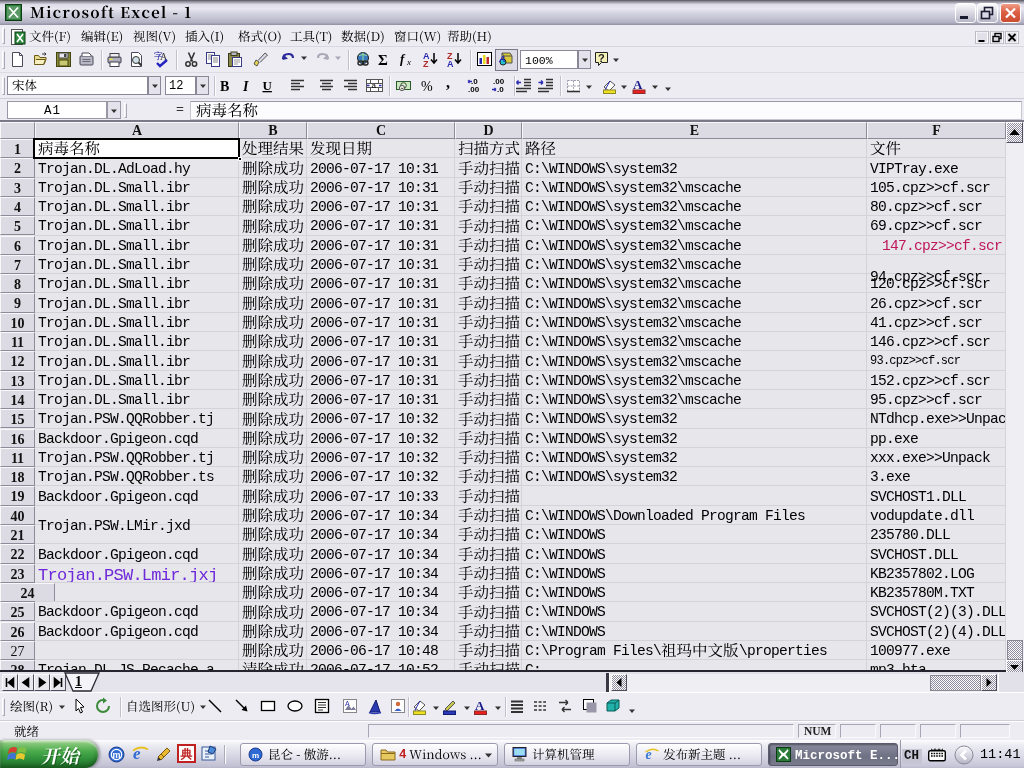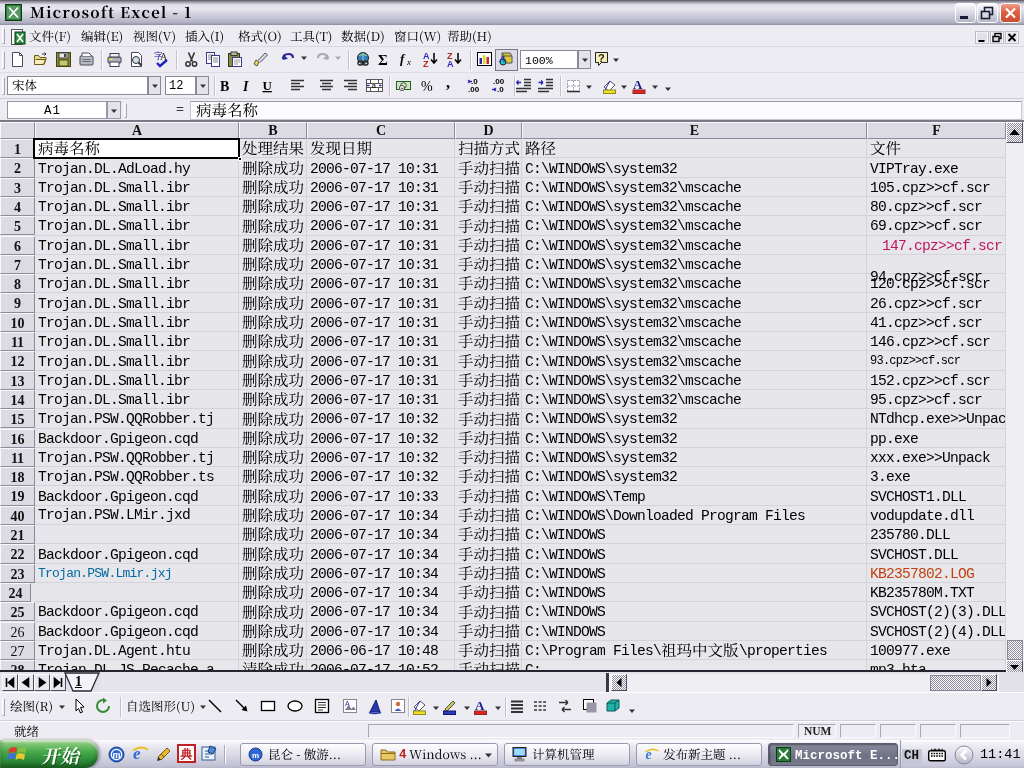--- a/index.html
+++ b/index.html
@@ -396,23 +396,23 @@
     <div class="hdr" style="left:0;top:267.9px;width:35px;height:19.3px;font-size:14px;font-weight:bold;line-height:19.3px">14</div>
     <div class="hdr" style="left:0;top:287.2px;width:35px;height:19.3px;font-size:14px;font-weight:bold;line-height:19.3px">15</div>
     <div class="hdr" style="left:0;top:306.5px;width:35px;height:19.3px;font-size:14px;font-weight:bold;line-height:19.3px">16</div>
     <div class="hdr" style="left:0;top:325.8px;width:35px;height:19.3px;font-size:14px;font-weight:bold;line-height:19.3px">11</div>
     <div class="hdr" style="left:0;top:345.1px;width:35px;height:19.3px;font-size:14px;font-weight:bold;line-height:19.3px">18</div>
     <div class="hdr" style="left:0;top:364.4px;width:35px;height:19.3px;font-size:14px;font-weight:bold;line-height:19.3px">19</div>
     <div class="hdr" style="left:0;top:383.7px;width:35px;height:19.3px;font-size:14px;font-weight:bold;line-height:19.3px">40</div>
     <div class="hdr" style="left:0;top:403.0px;width:35px;height:19.3px;font-size:14px;font-weight:bold;line-height:19.3px">21</div>
     <div class="hdr" style="left:0;top:422.3px;width:35px;height:19.3px;font-size:14px;font-weight:bold;line-height:19.3px">22</div>
     <div class="hdr" style="left:0;top:441.6px;width:35px;height:19.3px;font-size:14px;font-weight:bold;line-height:19.3px">23</div>
-    <div class="hdr" style="left:0;top:460.9px;width:31px;height:19.3px;font-size:14px;font-weight:bold;line-height:19.3px">24</div>
+    <div class="hdr" style="left:0;top:460.9px;width:55px;height:19.3px;font-size:14px;font-weight:bold;line-height:19.3px">24</div>
     <div class="hdr" style="left:0;top:480.2px;width:35px;height:19.3px;font-size:14px;font-weight:bold;line-height:19.3px">25</div>
-    <div class="hdr" style="left:0;top:499.5px;width:35px;height:19.3px;font-size:14px;font-weight:normal;line-height:19.3px">26</div>
+    <div class="hdr" style="left:0;top:499.5px;width:35px;height:19.3px;font-size:14px;font-weight:bold;line-height:19.3px">26</div>
     <div class="hdr" style="left:0;top:518.8px;width:35px;height:19.3px;font-size:14px;font-weight:normal;line-height:19.3px">27</div>
     <div class="hdr" style="left:0;top:538.1px;width:35px;height:19.3px;font-size:14px;font-weight:bold;line-height:19.3px">28</div>
     <div class="a" style="left:238px;top:17px;width:1px;height:532px;background:#D5D3DA"></div>
     <div class="a" style="left:306px;top:17px;width:1px;height:532px;background:#D5D3DA"></div>
     <div class="a" style="left:454px;top:17px;width:1px;height:532px;background:#D5D3DA"></div>
     <div class="a" style="left:521px;top:17px;width:1px;height:532px;background:#D5D3DA"></div>
     <div class="a" style="left:866px;top:17px;width:1px;height:532px;background:#D5D3DA"></div>
     <div class="a" style="left:1005px;top:17px;width:1px;height:532px;background:#D5D3DA"></div>
     <div class="a" style="left:35px;top:35.3px;width:971px;height:1px;background:#D5D3DA"></div>
     <div class="a" style="left:35px;top:54.6px;width:971px;height:1px;background:#D5D3DA"></div>
@@ -633,61 +633,60 @@
     <div class="cell mono" style="left:525px;top:347.3px;width:341px;height:16px;font-size:14.6px;letter-spacing:-0.76px;color:#000">C:\WINDOWS\system32</div>
     <div class="cell mono" style="left:870px;top:347.3px;width:135px;height:16px;font-size:14.6px;letter-spacing:-0.76px;color:#000">3.exe</div>
     <div class="cell mono" style="left:38px;top:366.6px;width:200px;height:16px;font-size:14.6px;letter-spacing:-0.76px;color:#000">Backdoor.Gpigeon.cqd</div>
     <svg class="g" style="left:242px;top:365.70000000000005px" width="64" height="18" viewBox="0 -14 64 18">
       <use href="#c_del" fill="#000"></use>
     </svg>
     <div class="cell mono" style="left:310px;top:366.6px;width:144px;height:16px;font-size:14.6px;letter-spacing:-0.76px;color:#000">2006-07-17 10:33</div>
     <svg class="g" style="left:458px;top:365.70000000000005px" width="64" height="18" viewBox="0 -14 64 18">
       <use href="#c_scan" fill="#000"></use>
     </svg>
-    <div class="cell mono" style="left:525px;top:366.6px;width:341px;height:16px;font-size:14.6px;letter-spacing:-0.76px;color:#000">C:\WINDOWS\Temp</div>
     <div class="cell mono" style="left:870px;top:366.6px;width:135px;height:16px;font-size:14.6px;letter-spacing:-0.76px;color:#000">SVCHOST1.DLL</div>
     <svg class="g" style="left:242px;top:385.0px" width="64" height="18" viewBox="0 -14 64 18">
       <use href="#c_del" fill="#000"></use>
     </svg>
     <div class="cell mono" style="left:310px;top:385.9px;width:144px;height:16px;font-size:14.6px;letter-spacing:-0.76px;color:#000">2006-07-17 10:34</div>
     <svg class="g" style="left:458px;top:385.0px" width="64" height="18" viewBox="0 -14 64 18">
       <use href="#c_scan" fill="#000"></use>
     </svg>
     <div class="cell mono" style="left:525px;top:385.9px;width:341px;height:16px;font-size:14.6px;letter-spacing:-0.76px;color:#000">C:\WINDOWS\Downloaded Program Files</div>
     <div class="cell mono" style="left:870px;top:385.9px;width:135px;height:16px;font-size:14.6px;letter-spacing:-0.76px;color:#000">vodupdate.dll</div>
-    <div class="cell mono" style="left:38px;top:385px;width:200px;height:16px;font-size:14.6px;letter-spacing:-0.76px;color:#000">Trojan.PSW.LMir.jxd</div>
+    <div class="cell mono" style="left:38px;top:396px;width:200px;height:16px;font-size:14.6px;letter-spacing:-0.76px;color:#000">Trojan.PSW.LMir.jxd</div>
     <svg class="g" style="left:242px;top:404.3px" width="64" height="18" viewBox="0 -14 64 18">
       <use href="#c_del" fill="#000"></use>
     </svg>
     <div class="cell mono" style="left:310px;top:405.2px;width:144px;height:16px;font-size:14.6px;letter-spacing:-0.76px;color:#000">2006-07-17 10:34</div>
     <svg class="g" style="left:458px;top:404.3px" width="64" height="18" viewBox="0 -14 64 18">
       <use href="#c_scan" fill="#000"></use>
     </svg>
     <div class="cell mono" style="left:525px;top:405.2px;width:341px;height:16px;font-size:14.6px;letter-spacing:-0.76px;color:#000">C:\WINDOWS</div>
     <div class="cell mono" style="left:870px;top:405.2px;width:135px;height:16px;font-size:14.6px;letter-spacing:-0.76px;color:#000">235780.DLL</div>
     <div class="cell mono" style="left:38px;top:424.5px;width:200px;height:16px;font-size:14.6px;letter-spacing:-0.76px;color:#000">Backdoor.Gpigeon.cqd</div>
     <svg class="g" style="left:242px;top:423.6px" width="64" height="18" viewBox="0 -14 64 18">
       <use href="#c_del" fill="#000"></use>
     </svg>
     <div class="cell mono" style="left:310px;top:424.5px;width:144px;height:16px;font-size:14.6px;letter-spacing:-0.76px;color:#000">2006-07-17 10:34</div>
     <svg class="g" style="left:458px;top:423.6px" width="64" height="18" viewBox="0 -14 64 18">
       <use href="#c_scan" fill="#000"></use>
     </svg>
     <div class="cell mono" style="left:525px;top:424.5px;width:341px;height:16px;font-size:14.6px;letter-spacing:-0.76px;color:#000">C:\WINDOWS</div>
     <div class="cell mono" style="left:870px;top:424.5px;width:135px;height:16px;font-size:14.6px;letter-spacing:-0.76px;color:#000">SVCHOST.DLL</div>
-    <div class="cell mono" style="left:38px;top:443.8px;width:200px;height:16px;font-size:13px;letter-spacing:-0.76px;color:#0369a1">Trojan.PSW.Lmir.jxj</div>
+    <div class="cell mono" style="left:38px;top:443.8px;width:200px;height:16px;font-size:17px;letter-spacing:-0.76px;color:#6d28d9">Trojan.PSW.Lmir.jxj</div>
     <svg class="g" style="left:242px;top:442.90000000000003px" width="64" height="18" viewBox="0 -14 64 18">
       <use href="#c_del" fill="#000"></use>
     </svg>
     <div class="cell mono" style="left:310px;top:443.8px;width:144px;height:16px;font-size:14.6px;letter-spacing:-0.76px;color:#000">2006-07-17 10:34</div>
     <svg class="g" style="left:458px;top:442.90000000000003px" width="64" height="18" viewBox="0 -14 64 18">
       <use href="#c_scan" fill="#000"></use>
     </svg>
     <div class="cell mono" style="left:525px;top:443.8px;width:341px;height:16px;font-size:14.6px;letter-spacing:-0.76px;color:#000">C:\WINDOWS</div>
-    <div class="cell mono" style="left:870px;top:443.8px;width:135px;height:16px;font-size:14.6px;letter-spacing:-0.76px;color:#c2410c">KB2357802.LOG</div>
+    <div class="cell mono" style="left:870px;top:443.8px;width:135px;height:16px;font-size:14.6px;letter-spacing:-0.76px;color:#000000">KB2357802.LOG</div>
     <svg class="g" style="left:242px;top:462.20000000000005px" width="64" height="18" viewBox="0 -14 64 18">
       <use href="#c_del" fill="#000"></use>
     </svg>
     <div class="cell mono" style="left:310px;top:463.1px;width:144px;height:16px;font-size:14.6px;letter-spacing:-0.76px;color:#000">2006-07-17 10:34</div>
     <svg class="g" style="left:458px;top:462.20000000000005px" width="64" height="18" viewBox="0 -14 64 18">
       <use href="#c_scan" fill="#000"></use>
     </svg>
     <div class="cell mono" style="left:525px;top:463.1px;width:341px;height:16px;font-size:14.6px;letter-spacing:-0.76px;color:#000">C:\WINDOWS</div>
     <div class="cell mono" style="left:870px;top:463.1px;width:135px;height:16px;font-size:14.6px;letter-spacing:-0.76px;color:#000">KB235780M.TXT</div>
     <div class="cell mono" style="left:38px;top:482.4px;width:200px;height:16px;font-size:14.6px;letter-spacing:-0.76px;color:#000">Backdoor.Gpigeon.cqd</div>
@@ -703,21 +702,20 @@
     <div class="cell mono" style="left:38px;top:501.7px;width:200px;height:16px;font-size:14.6px;letter-spacing:-0.76px;color:#000">Backdoor.Gpigeon.cqd</div>
     <svg class="g" style="left:242px;top:500.79999999999995px" width="64" height="18" viewBox="0 -14 64 18">
       <use href="#c_del" fill="#000"></use>
     </svg>
     <div class="cell mono" style="left:310px;top:501.7px;width:144px;height:16px;font-size:14.6px;letter-spacing:-0.76px;color:#000">2006-07-17 10:34</div>
     <svg class="g" style="left:458px;top:500.79999999999995px" width="64" height="18" viewBox="0 -14 64 18">
       <use href="#c_scan" fill="#000"></use>
     </svg>
     <div class="cell mono" style="left:525px;top:501.7px;width:341px;height:16px;font-size:14.6px;letter-spacing:-0.76px;color:#000">C:\WINDOWS</div>
     <div class="cell mono" style="left:870px;top:501.7px;width:135px;height:16px;font-size:14.6px;letter-spacing:-0.76px;color:#000">SVCHOST(2)(4).DLL</div>
-    <div class="cell mono" style="left:38px;top:521.0px;width:200px;height:16px;font-size:14.6px;letter-spacing:-0.76px;color:#000">Trojan.DL.Agent.htu</div>
     <svg class="g" style="left:242px;top:520.0999999999999px" width="64" height="18" viewBox="0 -14 64 18">
       <use href="#c_del" fill="#000"></use>
     </svg>
     <div class="cell mono" style="left:310px;top:521.0px;width:144px;height:16px;font-size:14.6px;letter-spacing:-0.76px;color:#000">2006-06-17 10:48</div>
     <svg class="g" style="left:458px;top:520.0999999999999px" width="64" height="18" viewBox="0 -14 64 18">
       <use href="#c_scan" fill="#000"></use>
     </svg>
     <div class="cell mono" style="left:525px;top:521.0px;width:140px;height:16px;font-size:14.6px;letter-spacing:-0.76px">C:\Program Files\</div>
     <svg class="g" style="left:661px;top:520.0999999999999px" width="80" height="18" viewBox="0 -14 80 18">
       <use href="#zuma" fill="#000"></use>

